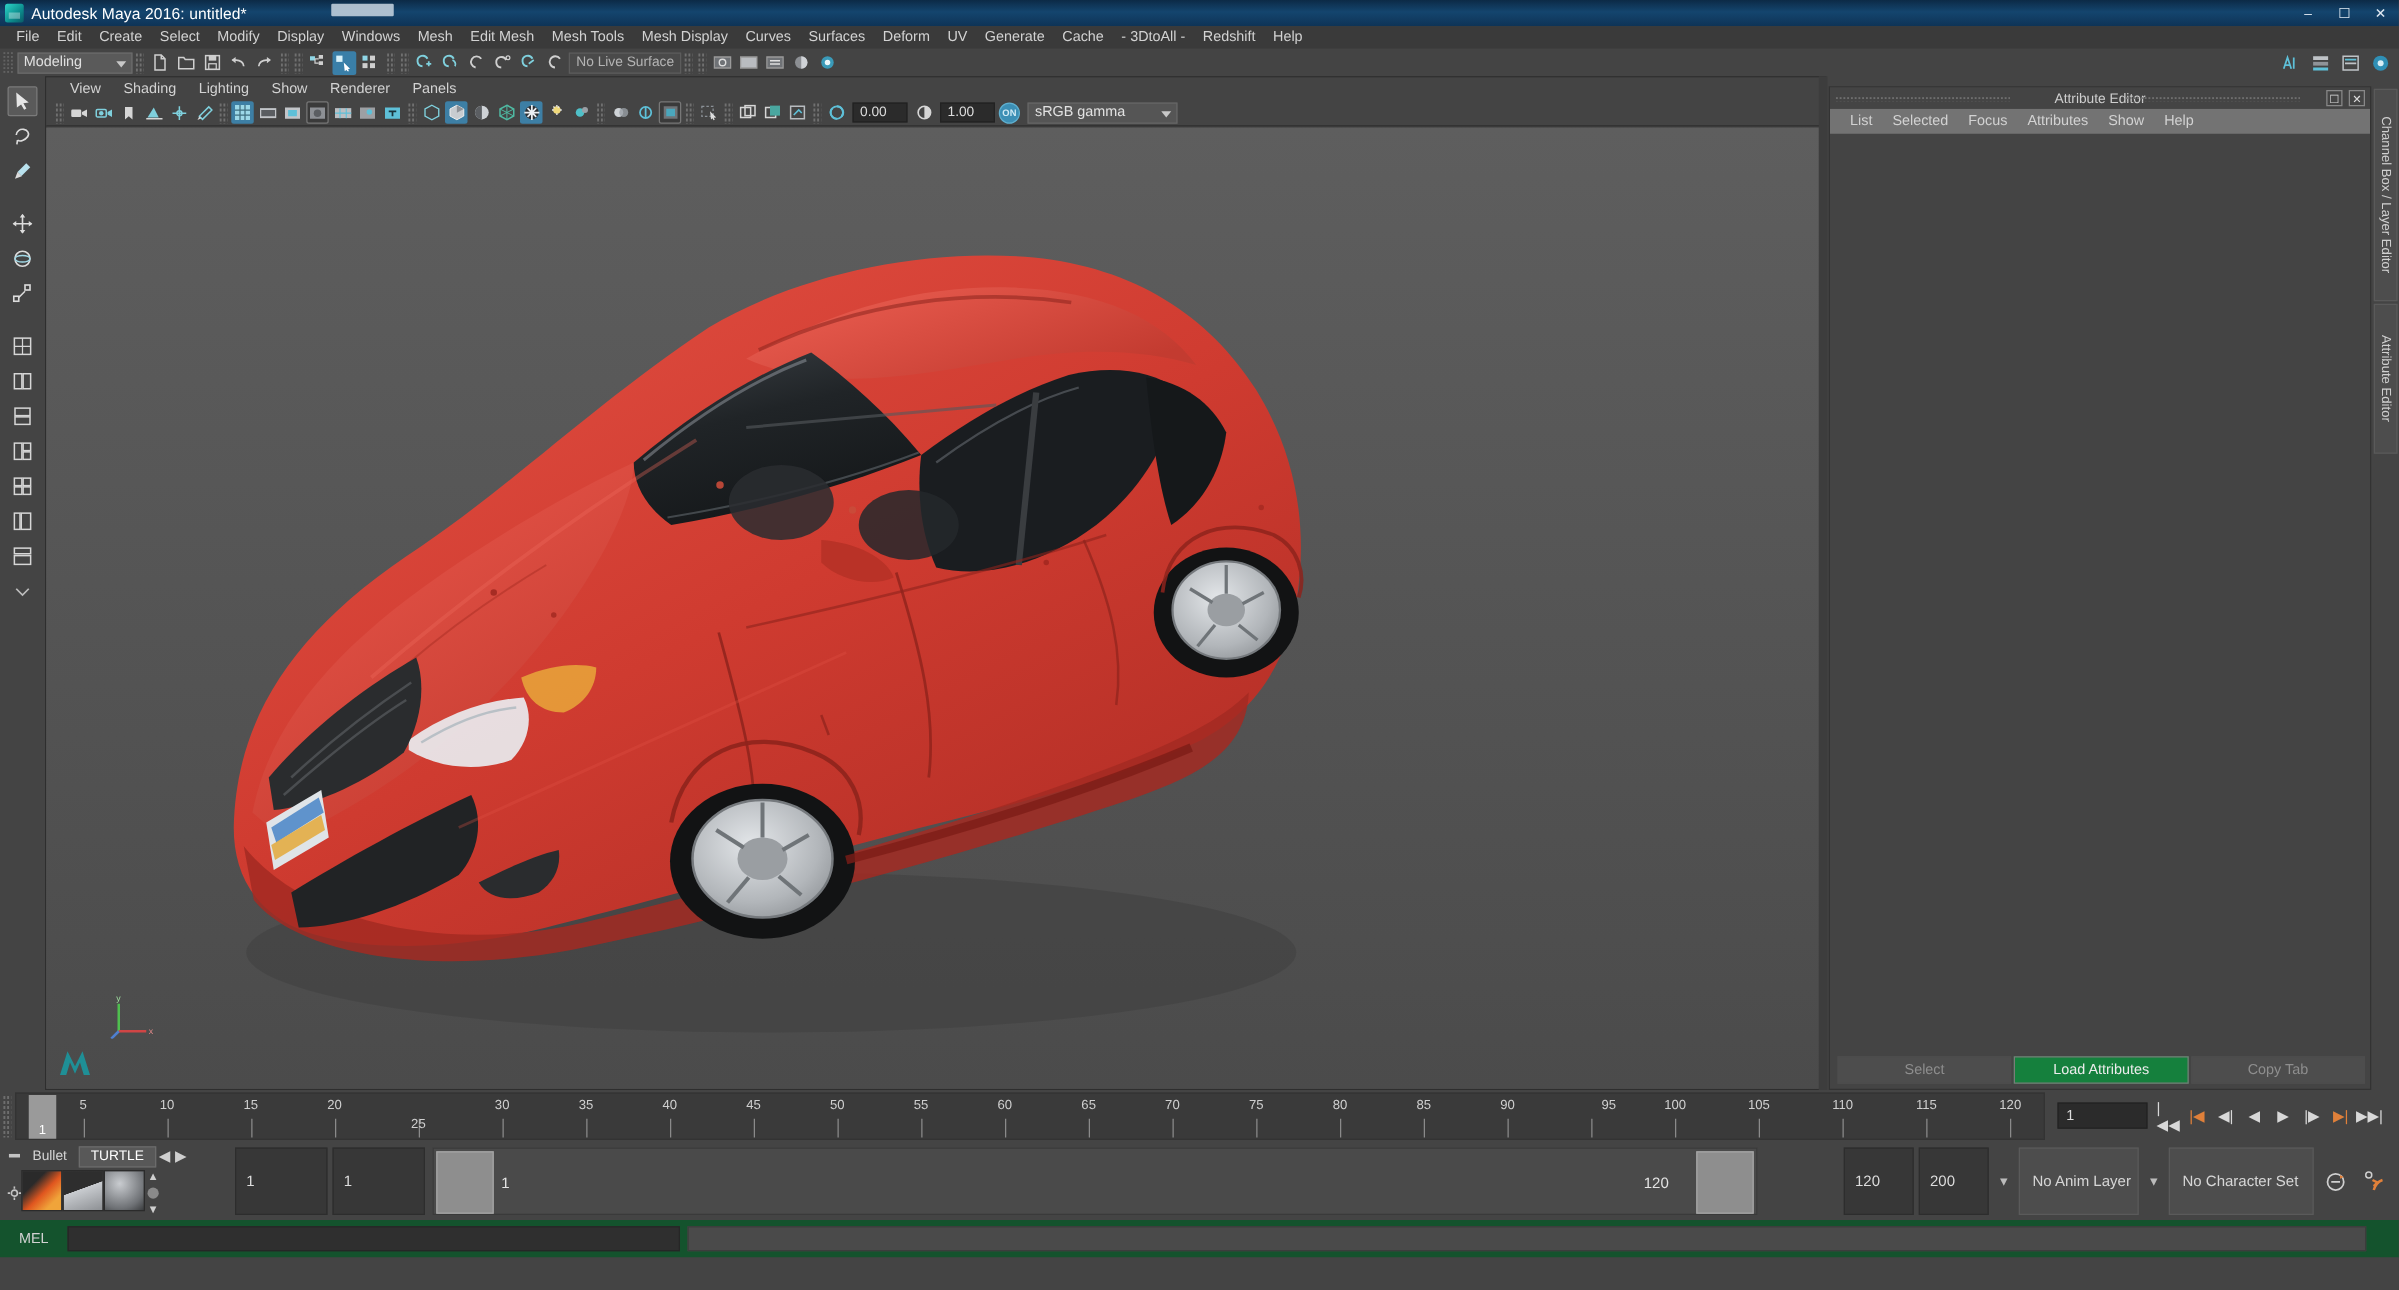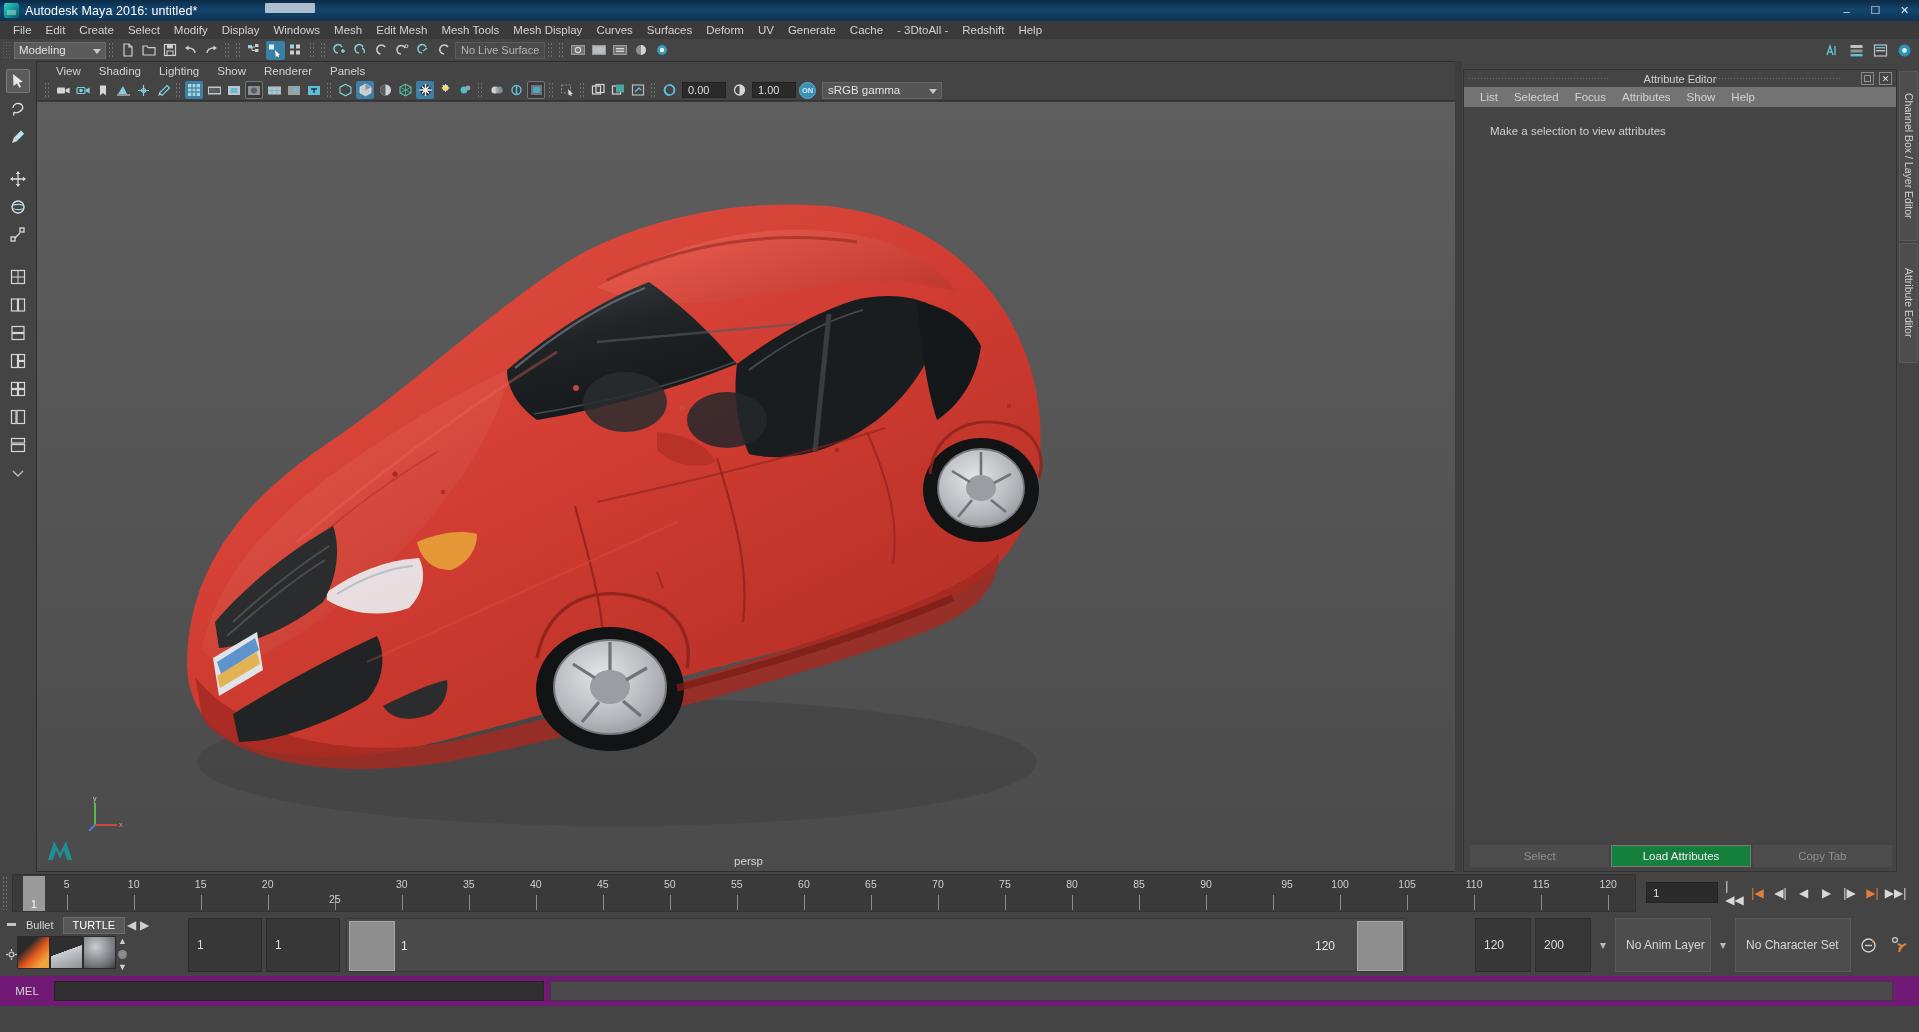--- a/index.html
+++ b/index.html
@@ -186,21 +186,21 @@
   .rhandle{ position:absolute; top:2px; width:46px; height:50px; background:#8e8e8e;
     border:1px solid #a5a5a5;}
   .rlabel{ position:absolute; top:20px; font-size:12px; color:#e4e4e4;}
   #brfields{ position:absolute; right:6px; top:4px; height:54px; display:flex; align-items:center; gap:4px;}
   .bfield{ height:54px; background:#373737; border:1px solid #2d2d2d; color:#ddd;
     font-size:12px; display:flex;align-items:center;padding-left:8px;}
   .bsel{ height:54px; background:#4d4d4d; border:1px solid #5a5a5a; color:#d6d6d6;
     font-size:12px; display:flex;align-items:center;padding-left:10px;}
   .bcaret{ width:16px;height:54px;display:flex;align-items:center;justify-content:center;color:#bbb;}
   
-  #melbar{ position:absolute; left:0; top:976px; width:1919px; height:30px; background:#701a75;
+  #melbar{ position:absolute; left:0; top:976px; width:1919px; height:30px; background:#14532d;
     display:flex; align-items:center;}
   #melbar .lbl{ width:54px; text-align:center; font-size:11.5px; color:#d2d2d2;}
   #melinput{ width:490px; height:20px; background:#2f2f2f; border:1px solid #262626;}
   #melout{ flex:1; height:20px; background:#4a4a4a; border:1px solid #3c3c3c; margin-left:6px;
     margin-right:26px;}
   #statusbar{ position:absolute; left:0; top:1006px; width:1919px; height:26px; background:#444;}
   
   #vpscroll{ position:absolute; left:1455px; top:61px; width:7px; height:811px; background:#3d3d3d;}
 </style>
 </head>
@@ -869,44 +869,40 @@
       <path d="M8 34 L8 12" stroke="#4fbf4f" stroke-width="2"></path>
       <path d="M8 34 L30 34" stroke="#d04545" stroke-width="2"></path>
       <path d="M8 34 L2 40" stroke="#4f7fd0" stroke-width="2"></path>
       <text x="6" y="10" fill="#9fdc9f" font-size="7">y</text>
       <text x="32" y="36" fill="#e38a8a" font-size="7">x</text>
     </svg>
 
     <svg id="mayalogo" viewBox="0 0 30 30">
       <path d="M3 25 L9 6 L15 18 L21 6 L27 25 L22 25 L19 15 L15 24 L11 15 L8 25 Z" fill="#1f8f96"></path>
     </svg>
-    <div id="persplabel">persp</div>
   </div>
 </div>
 <div id="vpscroll"></div>
 
 <div id="rpanel">
   <div id="rphead">
     <div class="dots"></div>
     <span>Attribute Editor</span>
     <div class="dots2"></div>
     <div class="wb" style="right:22px">☐</div>
     <div class="wb" style="right:4px">✕</div>
   </div>
   <div id="rpmenu">
       <div class="mi">List</div>
       <div class="mi">Selected</div>
       <div class="mi">Focus</div>
       <div class="mi">Attributes</div>
       <div class="mi">Show</div>
       <div class="mi">Help</div>
     </div>
-  <div id="rpbody">
-    <span>Make a selection to view attributes</span>
-  </div>
   <div id="rpfoot">
       <div class="bt">Select</div>
       <div class="bt active">Load Attributes</div>
       <div class="bt">Copy Tab</div>
     </div>
 </div>
 
 <div id="rtabs">
     <div class="vtab" style="height: 170px;">Channel Box / Layer Editor</div>
     <div class="vtab" style="height: 120px;">Attribute Editor</div>

